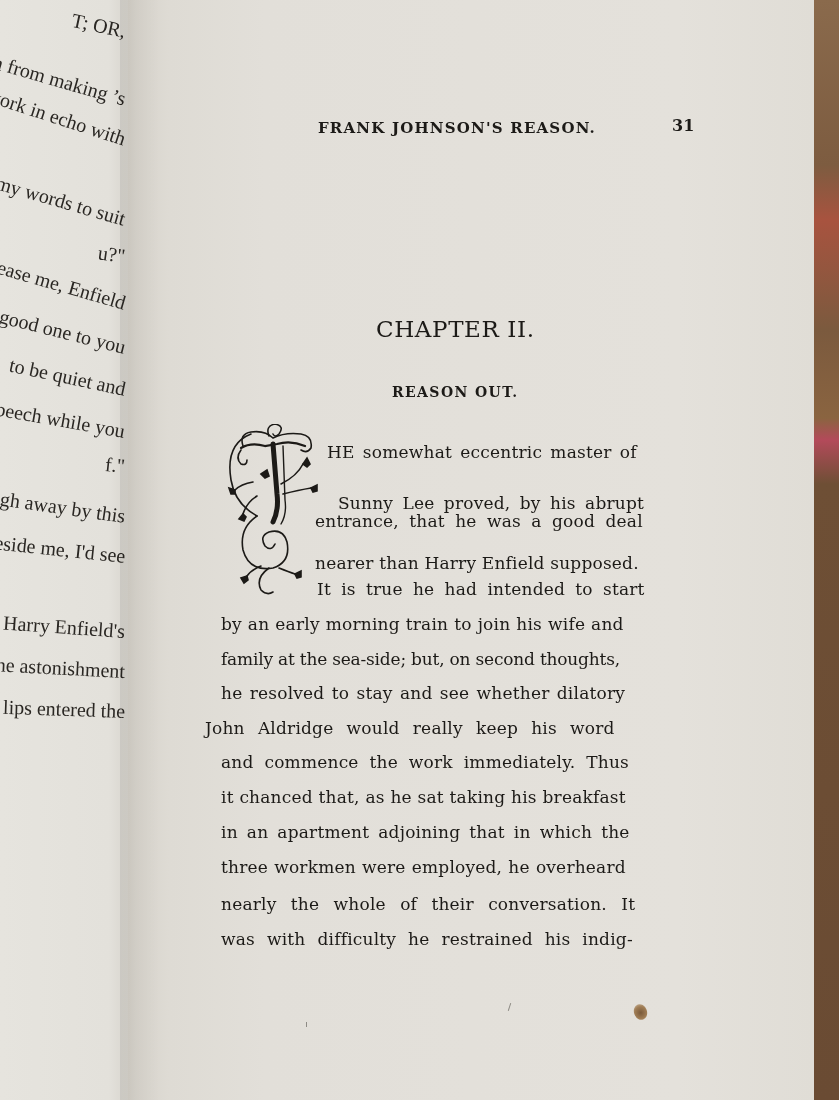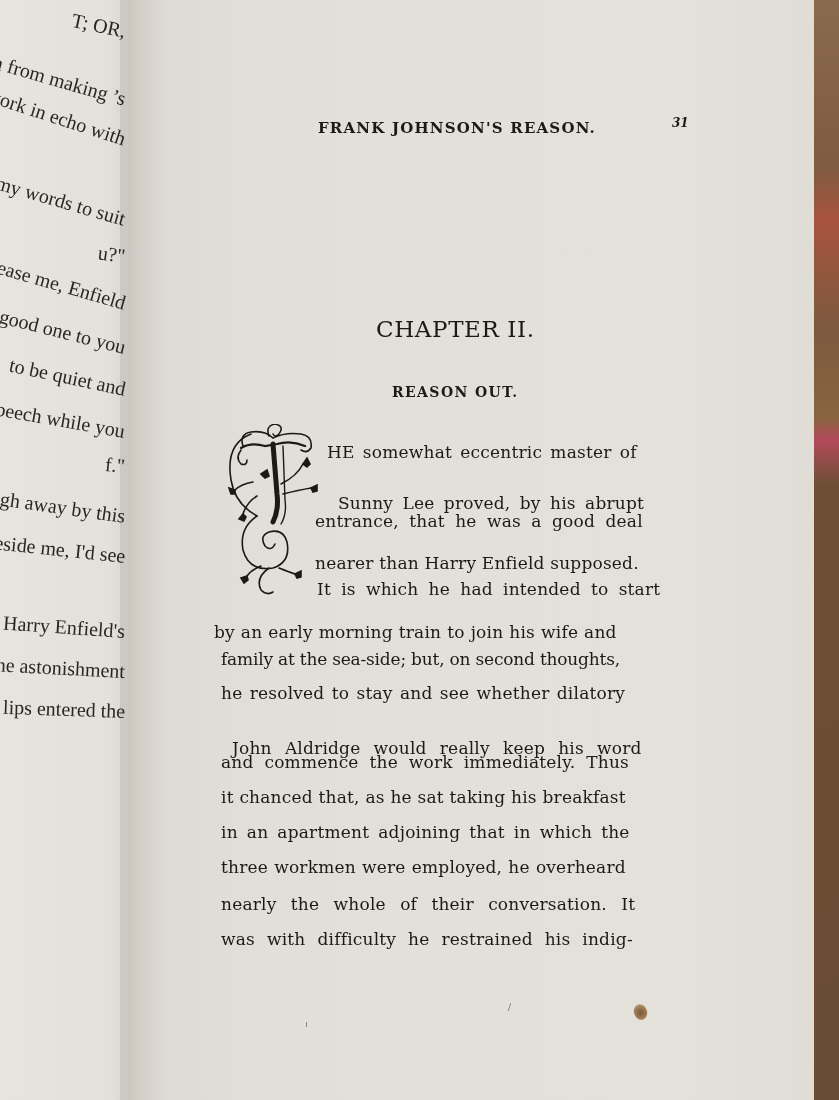--- a/index.html
+++ b/index.html
@@ -34,21 +34,21 @@
   .right-page {
     position: absolute; left: 128px; top: 0; width: 686px; height: 1100px;
     background: linear-gradient(90deg, #d6d2ca 0%, #dedbd4 6%, #e2dfd9 20%, #e4e1db 80%, #e0ddd6 100%);
     clip-path: polygon(0 0, 100% 0, 101% 100%, 0 100%);
   }
   .running-head {
     position: absolute; left: 318px; top: 119px; width: 380px;
     font-size: 15px; letter-spacing: 1.2px; font-weight: bold;
   }
   .running-head .title { position: absolute; left: 0; top: 0; }
-  .running-head .page-no { position: absolute; left: 354px; top: -3px; font-size: 12px; letter-spacing: 0; font-style: italic; }
+  .running-head .page-no { position: absolute; left: 354px; top: -3px; font-size: 16px; letter-spacing: 0; }
   .chapter-title {
     position: absolute; left: 376px; top: 316px;
     font-size: 23px; letter-spacing: 0.6px;
   }
   .chapter-sub {
     position: absolute; left: 392px; top: 384px;
     font-size: 14px; letter-spacing: 1.4px; font-weight: bold;
   }
   .dropcap {
     position: absolute; left: 221px; top: 424px; width: 108px; height: 175px;
@@ -131,25 +131,25 @@
     <path d="M26 152 l-6 2 l3 5 l4 -3z" fill="#1c1a17"></path>
     <path d="M74 150 l6 -3 l0 6 l-4 1z" fill="#1c1a17"></path>
   </svg>
 </div>
 
 <div id="body-text">
     <div class="body-line" style="left: 327px; top: 442px; width: auto; word-spacing: 2.61328px;">HE somewhat eccentric master of</div>
     <div class="body-line" style="left: 338px; top: 477px; width: auto; word-spacing: 3.75937px; margin-top: 16px;">Sunny Lee proved, by his abrupt</div>
     <div class="body-line" style="left: 315px; top: 511px; width: auto; word-spacing: 4.77604px;">entrance, that he was a good deal</div>
     <div class="body-line" style="left: 315px; top: 553px; width: auto; letter-spacing: 0.193304px;">nearer than Harry Enfield supposed.</div>
-    <div class="body-line" style="left: 317px; top: 579px; width: auto; word-spacing: 4.62946px;">It is which he had intended to start</div>
-    <div class="body-line" style="left: 214px; top: 614px; width: auto; word-spacing: 0.373264px; margin-top: 8px;">by an early morning train to join his wife and</div>
+    <div class="body-line" style="left: 317px; top: 579px; width: auto; word-spacing: 4.62946px;">It is true he had intended to start</div>
+    <div class="body-line" style="left: 221px; top: 614px; width: auto; word-spacing: 0.373264px;">by an early morning train to join his wife and</div>
     <div class="body-line" style="left: 221px; top: 649px; width: auto; letter-spacing: -0.201042px;">family at the sea-side; but, on second thoughts,</div>
     <div class="body-line" style="left: 221px; top: 683px; width: auto; word-spacing: 1.70089px;">he resolved to stay and see whether dilatory</div>
-    <div class="body-line" style="left: 232px; top: 718px; width: auto; word-spacing: 7.53125px; margin-top: 20px;">John Aldridge would really keep his word</div>
+    <div class="body-line" style="left: 205px; top: 718px; width: auto; word-spacing: 7.53125px;">John Aldridge would really keep his word</div>
     <div class="body-line" style="left: 221px; top: 752px; width: auto; word-spacing: 5.27187px;">and commence the work immediately.  Thus</div>
     <div class="body-line" style="left: 221px; top: 787px; width: auto; word-spacing: 0.128906px;">it chanced that, as he sat taking his breakfast</div>
     <div class="body-line" style="left: 221px; top: 822px; width: auto; word-spacing: 3.4375px;">in an apartment adjoining that in which the</div>
     <div class="body-line" style="left: 221px; top: 857px; width: auto; word-spacing: 0.51875px;">three workmen were employed, he overheard</div>
     <div class="body-line" style="left: 221px; top: 894px; width: auto; word-spacing: 8.71875px;">nearly the whole of their conversation.  It</div>
     <div class="body-line" style="left: 221px; top: 929px; width: auto; word-spacing: 6.32812px;">was with difficulty he restrained his indig-</div>
   </div>
 
 <div class="stain"></div>
 <div class="speck" style="left:509px; top:1003px; transform:rotate(18deg);"></div>

